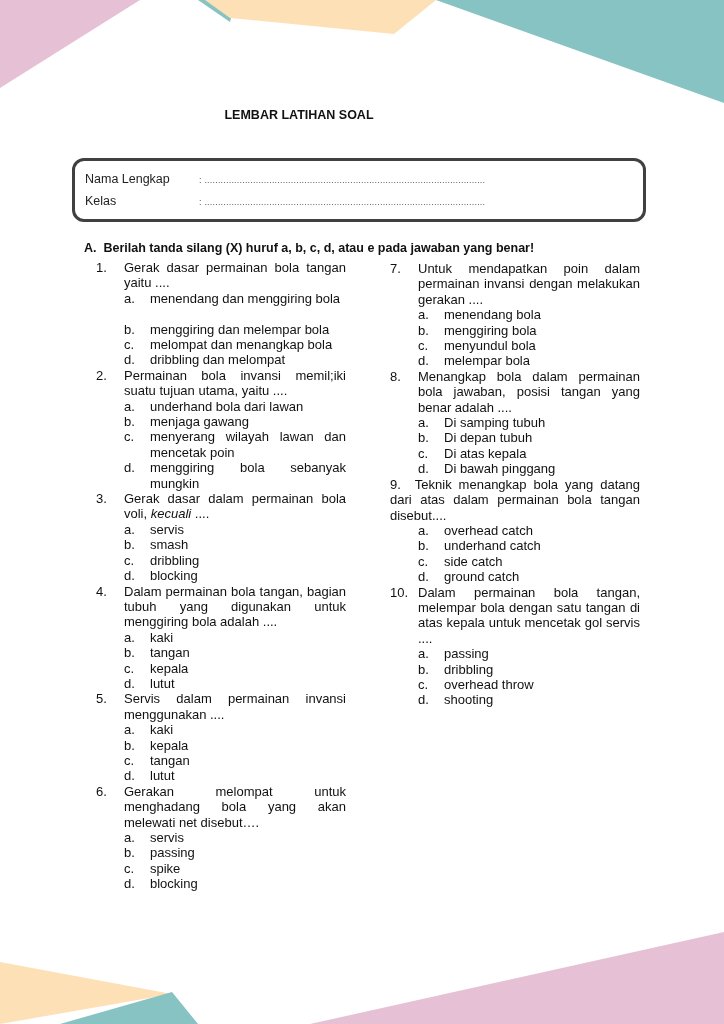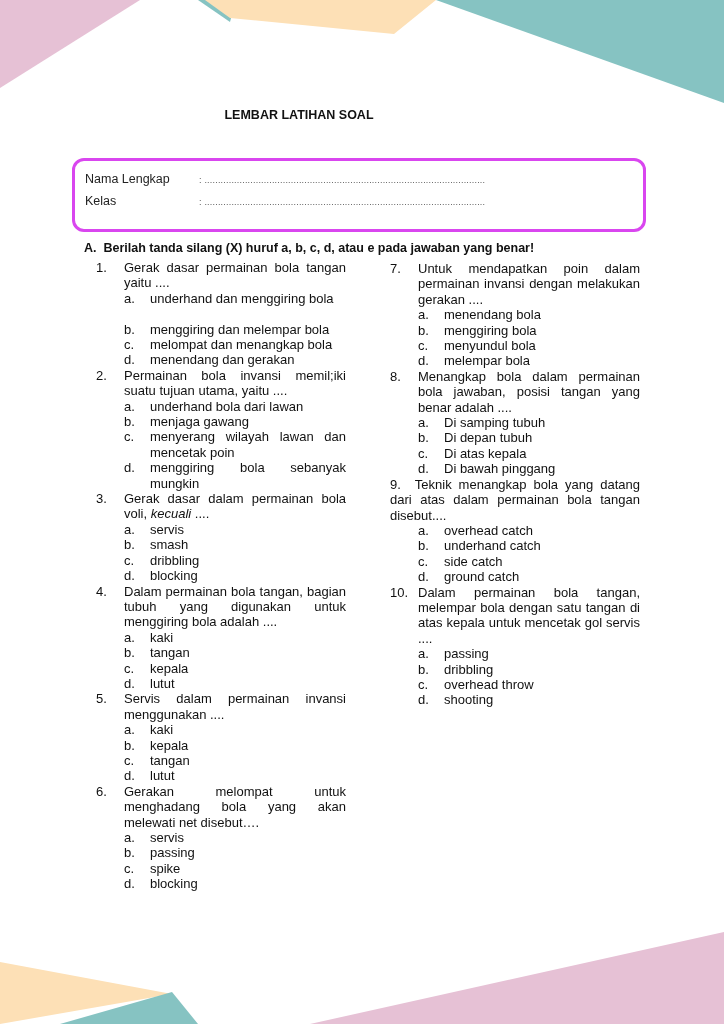--- a/index.html
+++ b/index.html
@@ -3,22 +3,22 @@
   <meta charset="utf-8">
   <style>
     html, body { margin: 0; padding: 0; }
     body {
       width: 724px; height: 1024px; position: relative; overflow: hidden;
       background: #ffffff; font-family: "Liberation Sans", sans-serif; color: #111;
     }
     .deco { position: absolute; left: 0; top: 0; width: 724px; height: 1024px; pointer-events: none; }
     .title-block { position: absolute; top: 108px; left: 0; width: 598px; text-align: center;
       font-weight: bold; font-size: 12.5px; line-height: 15px; }
-    .id-box { position: absolute; left: 72px; top: 158px; width: 574px; height: 74px;
-      border: 3px solid #d946ef; border-radius: 12px; box-sizing: border-box; }
+    .id-box { position: absolute; left: 72px; top: 158px; width: 574px; height: 64px;
+      border: 3px solid #404040; border-radius: 12px; box-sizing: border-box; }
     .id-row { position: absolute; left: 10px; font-size: 12.5px; color: #222; display: flex; }
     .id-row .lbl { width: 114px; }
     .id-row .dots { font-size: 9px; letter-spacing: 0.2px; color: #555; padding-top: 3px; }
     .instruction { position: absolute; left: 84px; top: 241px; font-size: 12.5px; font-weight: bold; }
     .instruction .letter { display: inline-block; width: 16px; }
     .col { position: absolute; font-size: 13px; line-height: 15.4px; text-align: justify; }
     .col.left { left: 96px; top: 260px; width: 250px; }
     .col.right { left: 390px; top: 261px; width: 250px; }
     .q { display: flex; }
     .q .num { width: 28px; flex: none; }
@@ -62,34 +62,34 @@
 </div>
 
 <div class="col left">
 
   <div class="q">
     <span class="num">1.</span>
     <span class="text">Gerak dasar permainan bola tangan yaitu ....</span>
   </div>
   <div class="opt">
       <span class="ol">a.</span>
-      <span>underhand dan menggiring bola</span>
+      <span>menendang dan menggiring bola</span>
     </div>
   <div class="spacer"></div>
   <div class="opt">
       <span class="ol">b.</span>
       <span>menggiring dan melempar bola</span>
     </div>
   <div class="opt">
       <span class="ol">c.</span>
       <span>melompat dan menangkap bola</span>
     </div>
   <div class="opt">
       <span class="ol">d.</span>
-      <span>menendang dan gerakan</span>
+      <span>dribbling dan melompat</span>
     </div>
 
   <div class="q">
     <span class="num">2.</span>
     <span class="text">Permainan bola invansi memil;iki suatu tujuan utama, yaitu ....</span>
   </div>
   <div class="opt">
       <span class="ol">a.</span>
       <span>underhand bola dari lawan</span>
     </div>

